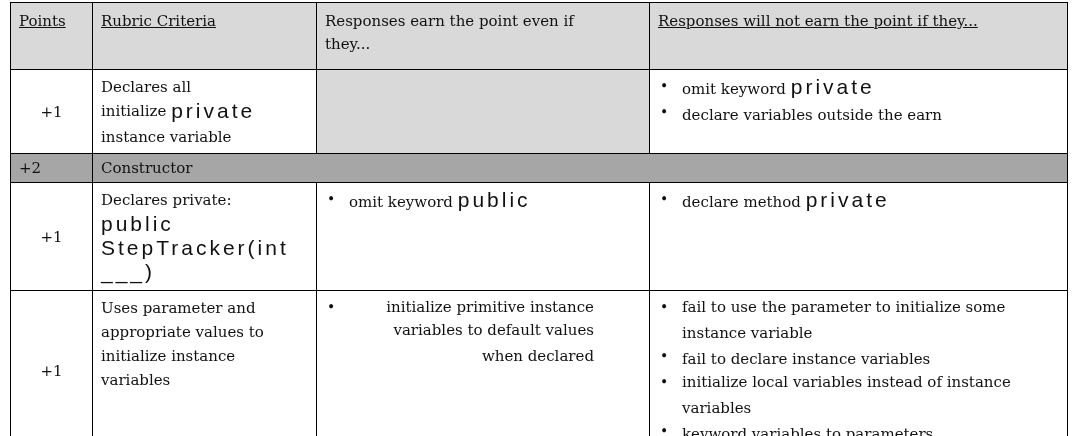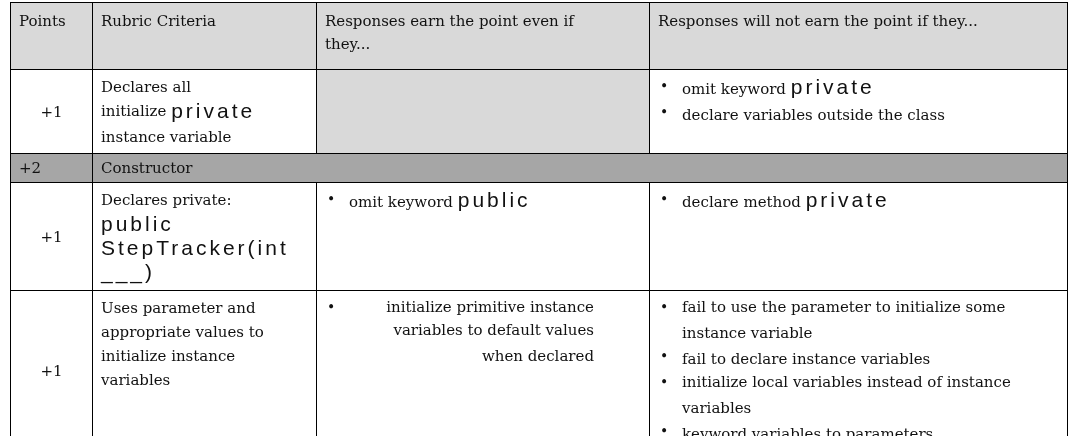--- a/index.html
+++ b/index.html
@@ -16,21 +16,21 @@
   col.c-points{width:82px;}
   col.c-criteria{width:224px;}
   col.c-earn{width:333px;}
   col.c-notearn{width:418px;}
   th,td{border:1px solid #000;overflow:hidden;}
   th{
     background:#d9d9d9;font-weight:normal;text-align:left;
     vertical-align:top;padding:7px 8px 0 8px;line-height:23px;
   }
   .hdr-earn .inner{display:inline-block;max-width:280px;}
-  tr.r-head{height:67px;}
+  tr.r-head{height:67px;text-decoration:underline;}
   tr.r-one{height:83px;}
   tr.r-section{height:29px;}
   tr.r-two{height:108px;}
   tr.r-three{height:145px;}
   td.points{
     text-align:center;vertical-align:middle;padding:0 6px;
   }
   td.shaded{background:#d9d9d9;}
   tr.r-section td{
     background:#a6a6a6;vertical-align:middle;padding:1px 8px;
@@ -79,21 +79,21 @@
       <span class="cline"><span class="tw">instance variable</span></span>
     </td>
     <td class="shaded"></td>
     <td class="bullets notearn-cell">
       <div class="bullet">
         <span class="dot">•</span>
         <span class="b-text"><span class="tw"><span>omit keyword </span><span class="mono">private</span><span></span></span></span>
       </div>
       <div class="bullet">
         <span class="dot">•</span>
-        <span class="b-text"><span class="tw"><span>declare variables outside the class</span><span class="mono"></span><span></span></span></span>
+        <span class="b-text"><span class="tw"><span>declare variables outside the earn</span><span class="mono"></span><span></span></span></span>
       </div>
     </td>
   </tr>
 
   <tr class="r-section">
     <td class="sec-points">+2</td>
     <td colspan="3">Constructor</td>
   </tr>
 
   <tr class="r-two">

